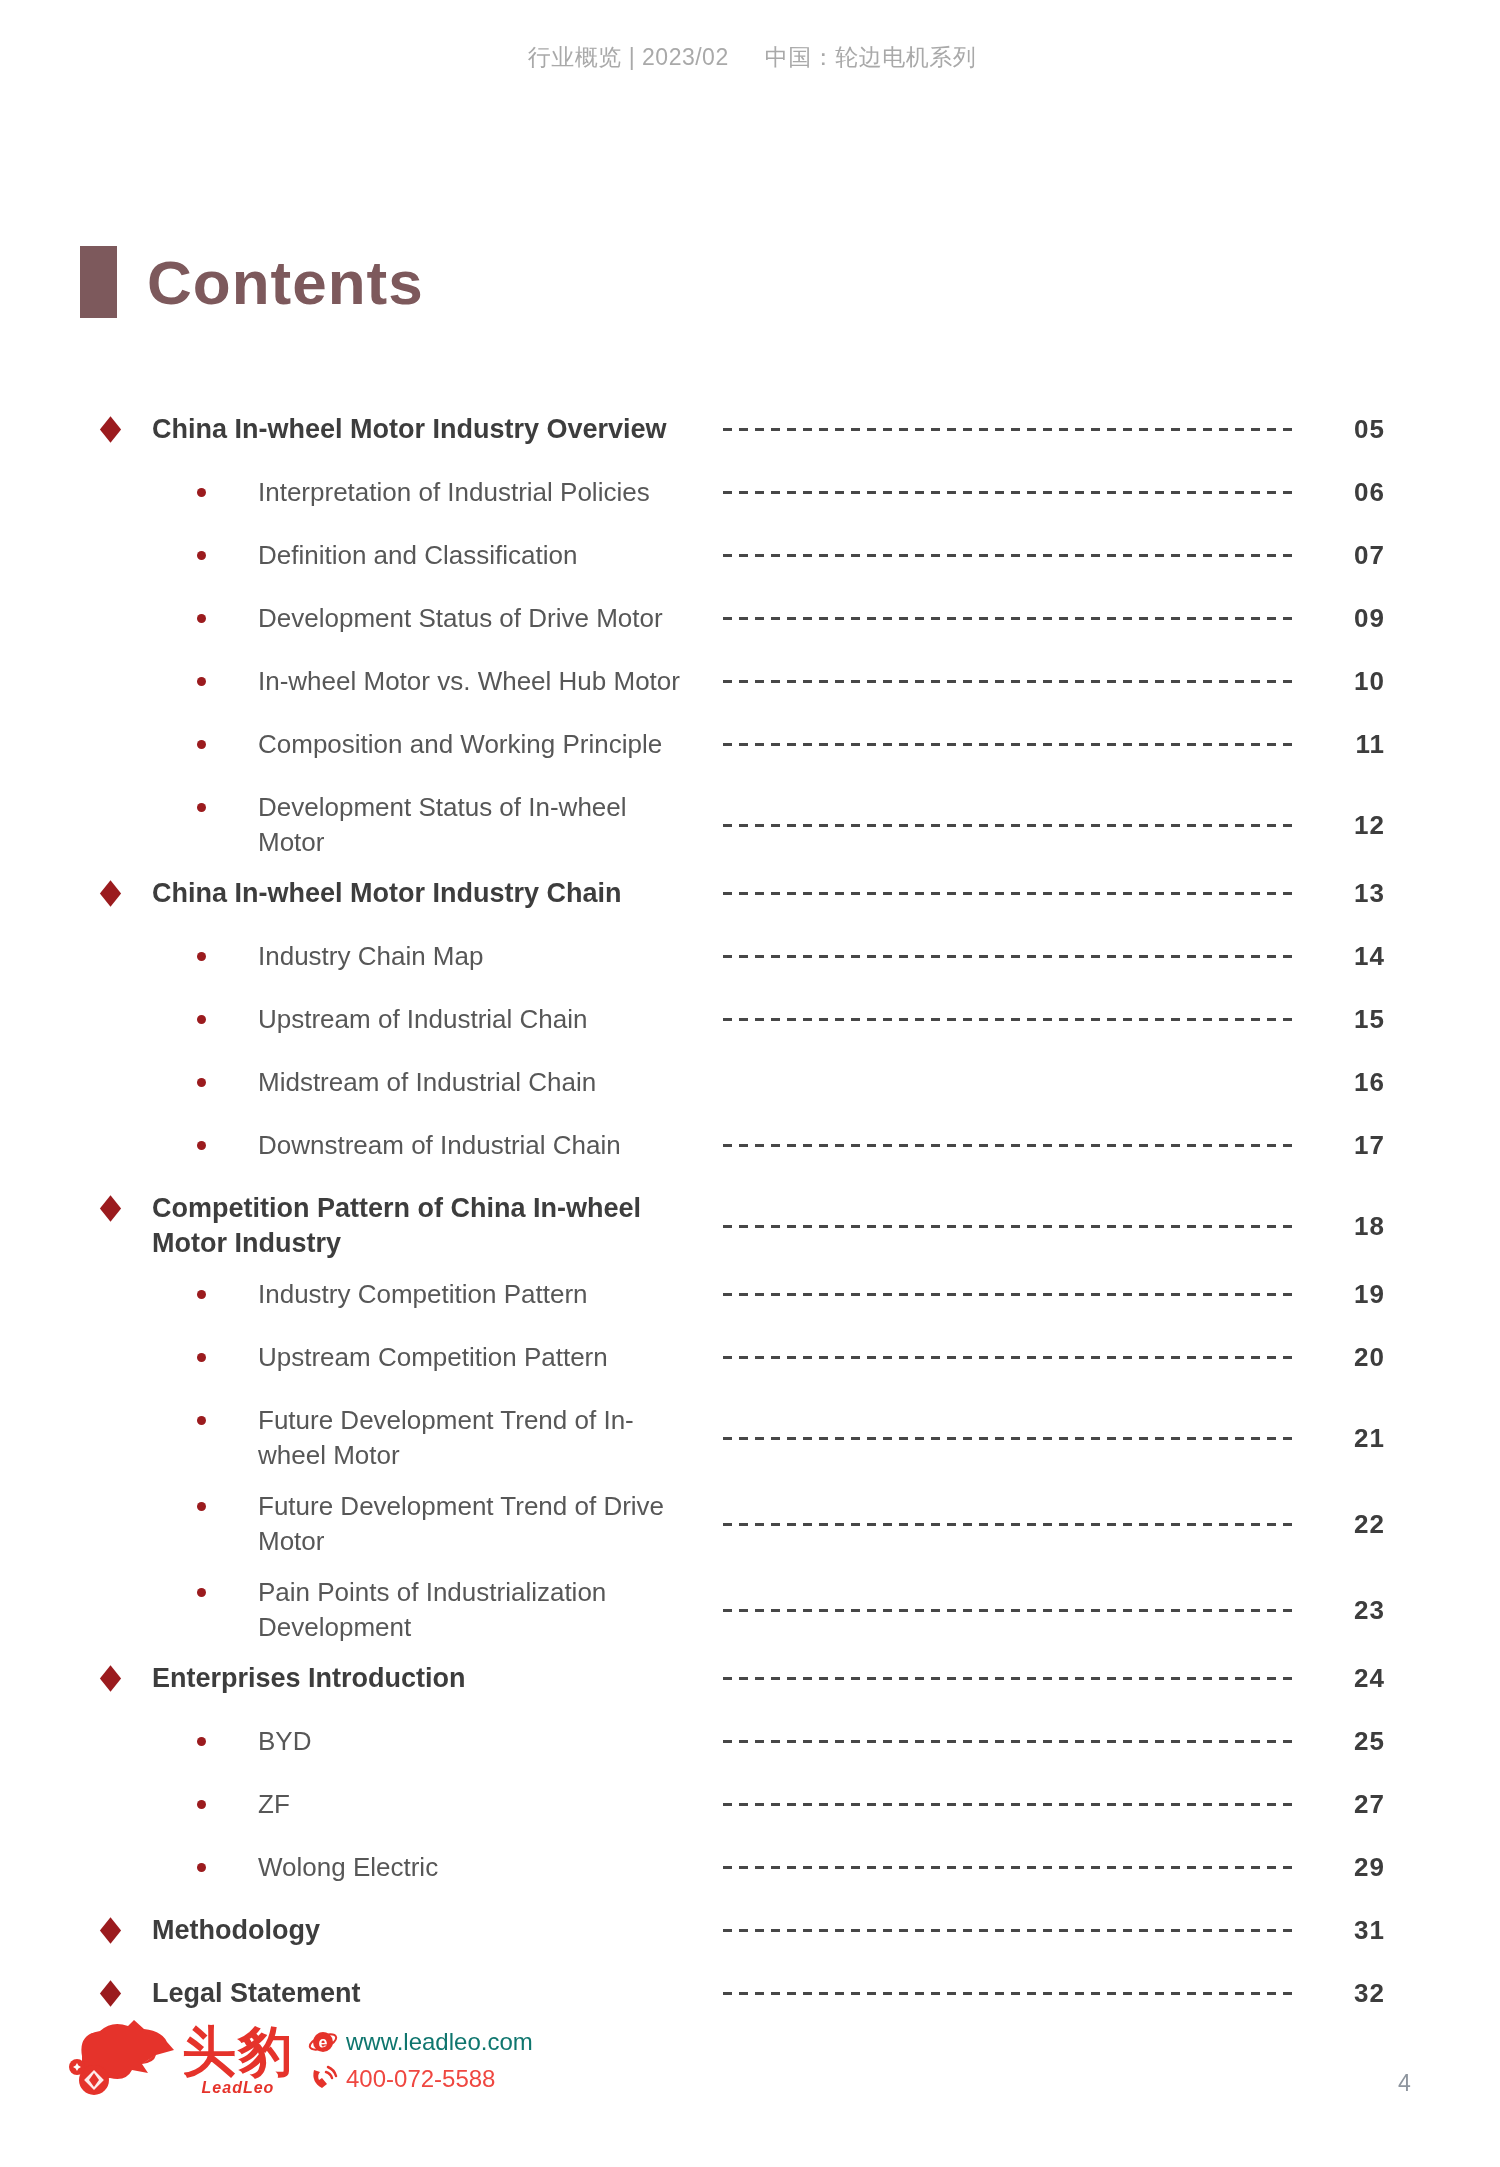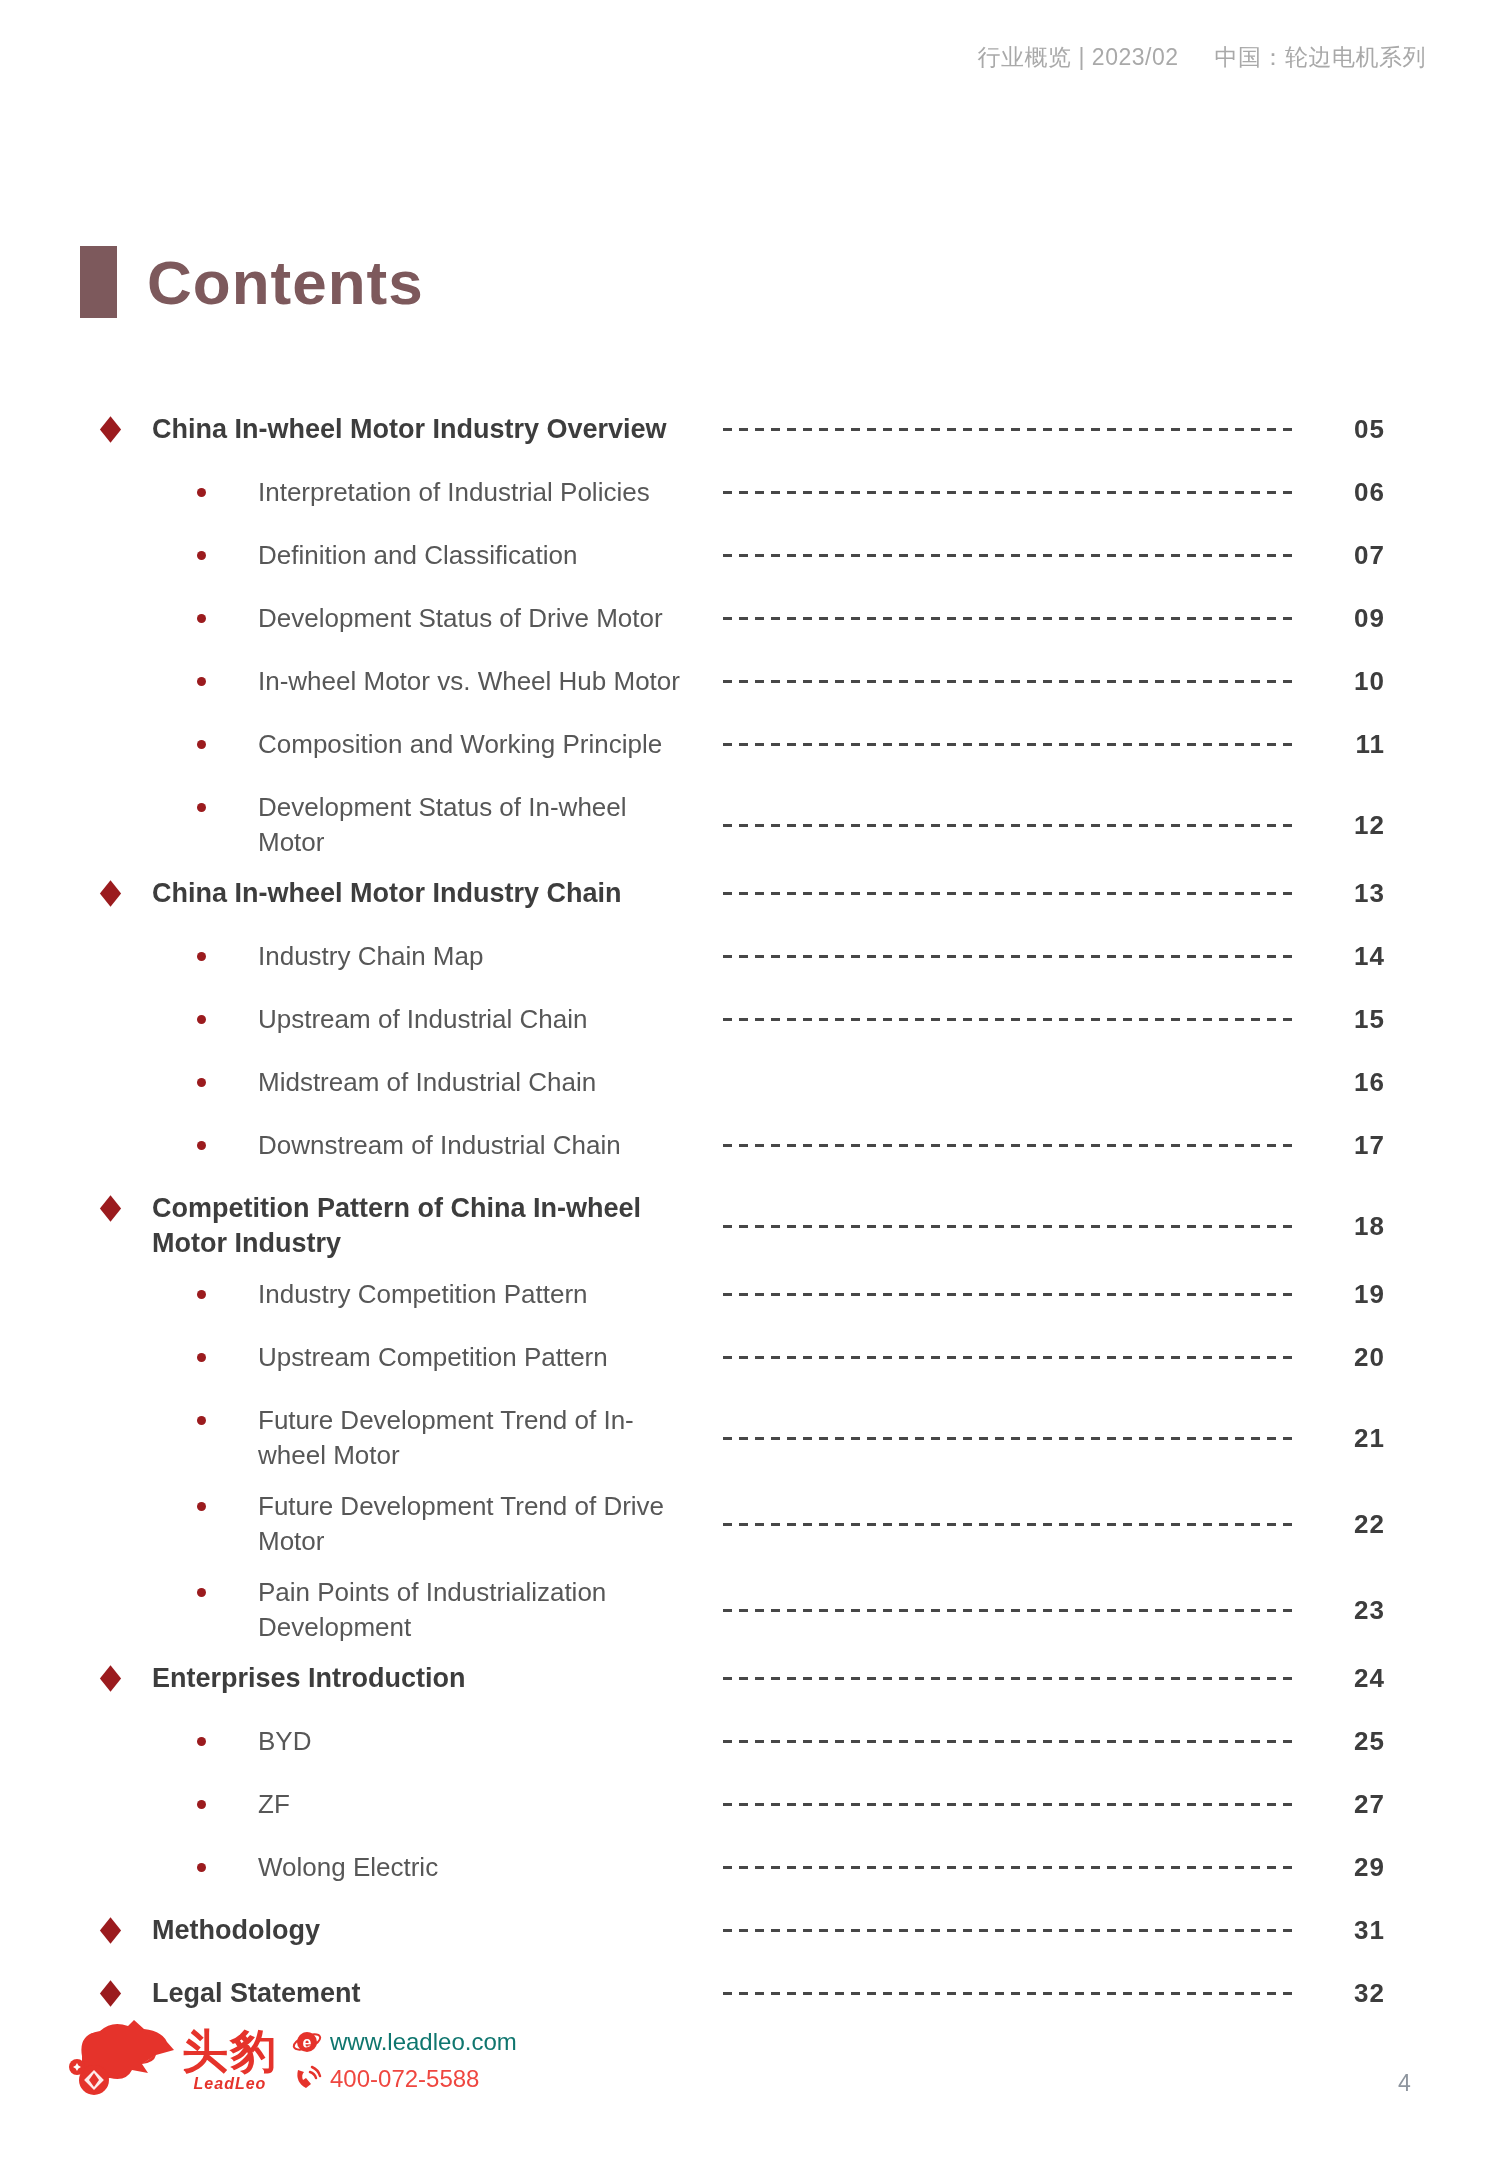--- a/index.html
+++ b/index.html
@@ -5,21 +5,21 @@
   * { margin:0; padding:0; box-sizing:border-box; }
   html,body { background:#ffffff; }
   body {
     width:1500px; height:2167px; position:relative; overflow:hidden;
     font-family:"Liberation Sans", sans-serif;
   }
 
   
   .page-header {
     position:absolute; top:42px; left:78px; right:74px;
-    display:flex; justify-content:flex-end;
+    display:flex; justify-content:center;
     font-size:23px; color:#a9a9a9; letter-spacing:0.5px;gap:36px;
   }
 
   
   .title-block { position:absolute; left:80px; top:246px; display:flex; align-items:center; }
   .title-bar { width:37px; height:72px; background:#7d595c; margin-right:30px; }
   .page-title { font-size:62px; font-weight:bold; color:#7d595c; letter-spacing:1px; }
 
   
   .toc { position:absolute; left:97px; top:412px; width:1300px; }
@@ -32,21 +32,21 @@
   .label { line-height:35px; }
   .lvl1 .label { flex:0 0 571px; font-weight:bold; font-size:27px; color:#3d3d3d; }
   .lvl2 .label { flex:0 0 465px; font-size:26px; color:#575757; }
   .dash { flex:1 1 auto; height:3px; background:repeating-linear-gradient(to right,#474747 0 9px,transparent 9px 16px); }
   .dash.none { background:none; }
   .page { flex:0 0 100px; text-align:right; padding-right:12px; font-weight:bold; font-size:26px; color:#3d3d3d; letter-spacing:1px; }
 
   
   .footer-brand { position:absolute; left:68px; top:2018px; display:flex; align-items:center; }
   .brand-text { display:flex; flex-direction:column; align-items:center; margin:0 14px 0 6px; }
-  .brand-cn { font-size:46px; font-weight:bold; color:#e5332b; line-height:1.05; letter-spacing:2px; }
+  .brand-cn { font-size:54px; font-weight:bold; color:#e5332b; line-height:1.05; letter-spacing:2px; }
   .brand-en { font-size:16px; font-weight:bold; font-style:italic; color:#e5332b; letter-spacing:1px; }
   .contact-col { display:flex; flex-direction:column; gap:7px; }
   .contact-line { display:flex; align-items:center; gap:8px; font-size:24px; color:#ef4740; }
   .contact-line a { color:#0f766e; text-decoration:none; }
   .footer-page-number { position:absolute; left:1398px; top:2070px; font-size:23px; color:#8e959e; }
 </style>
 </head>
 <body>
 
 <header class="page-header">

